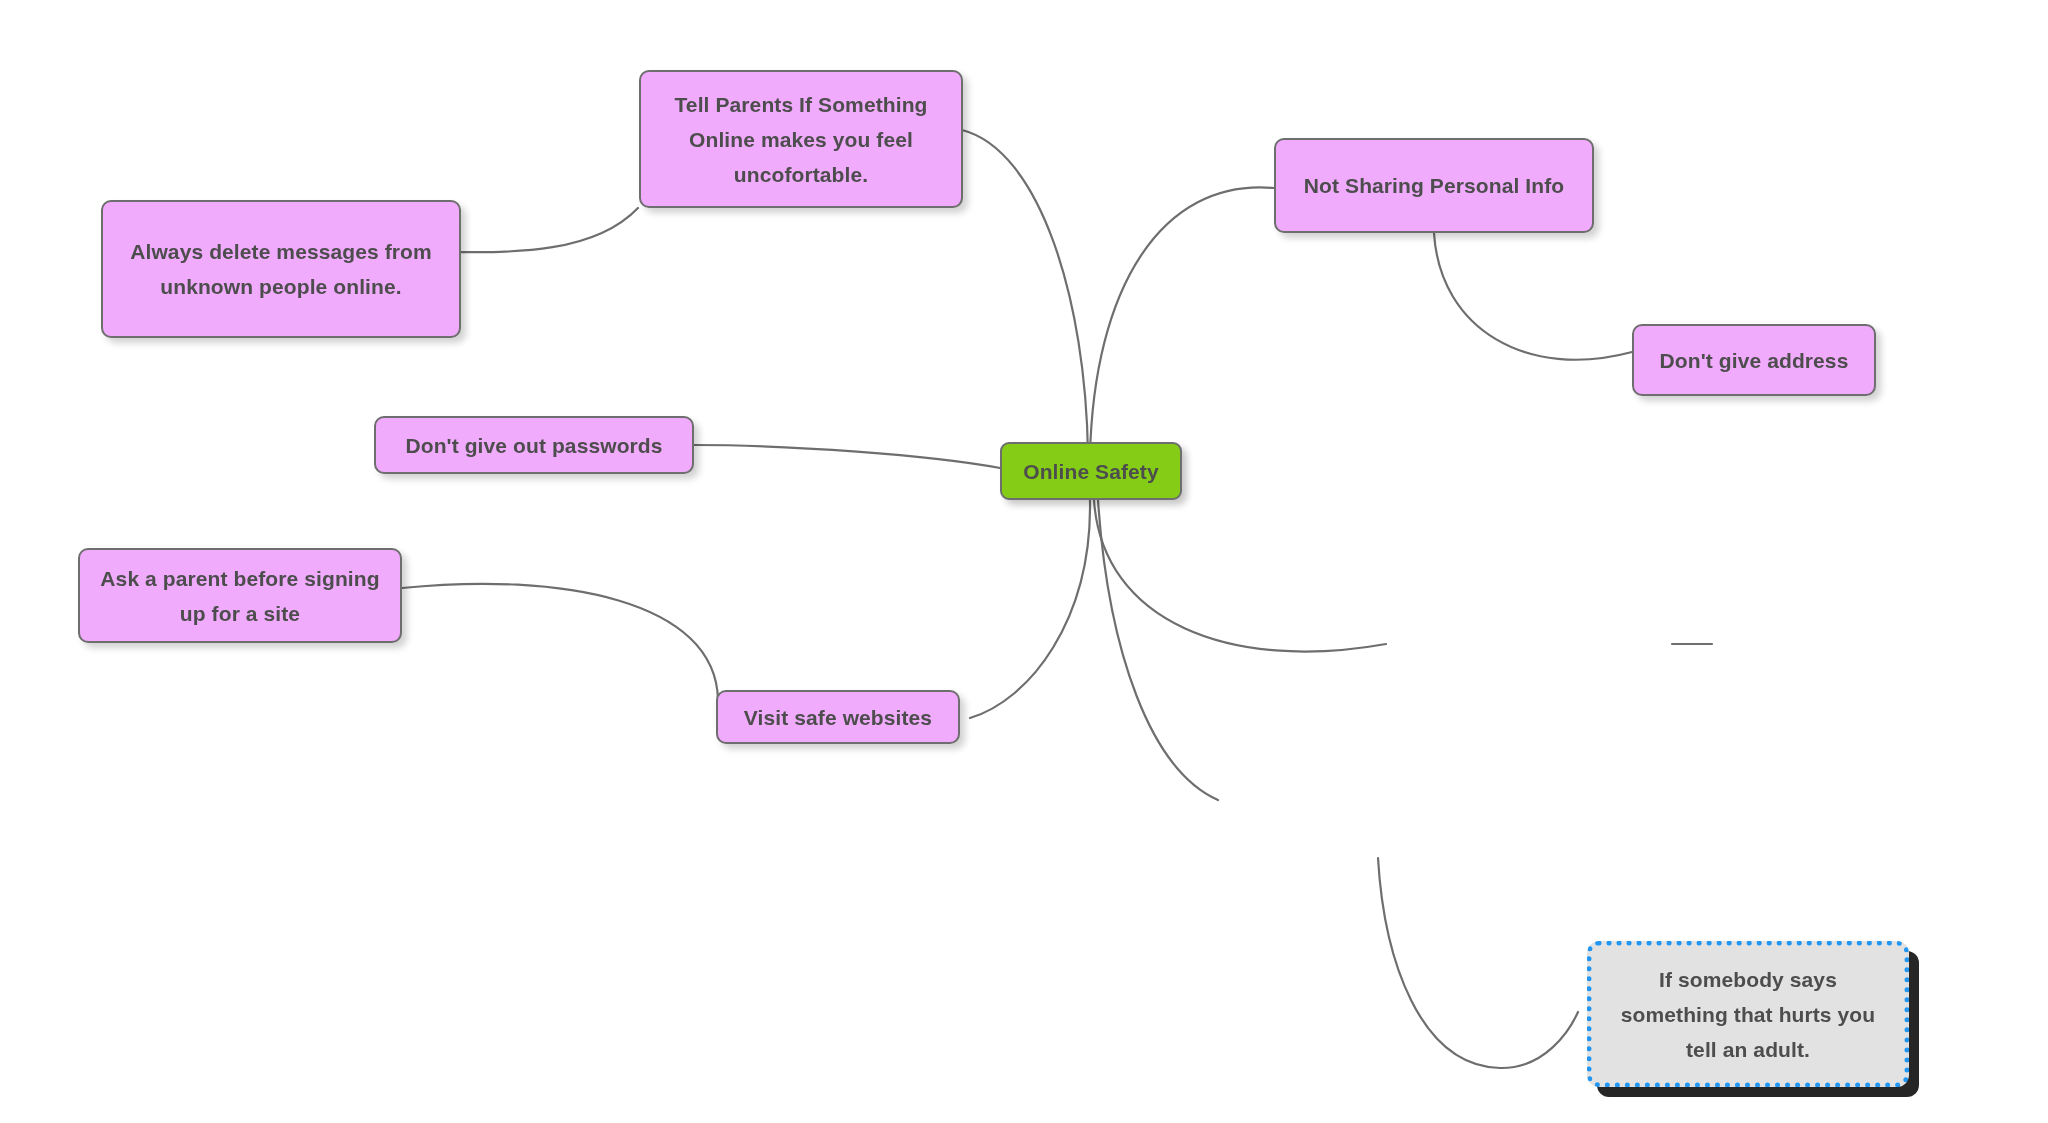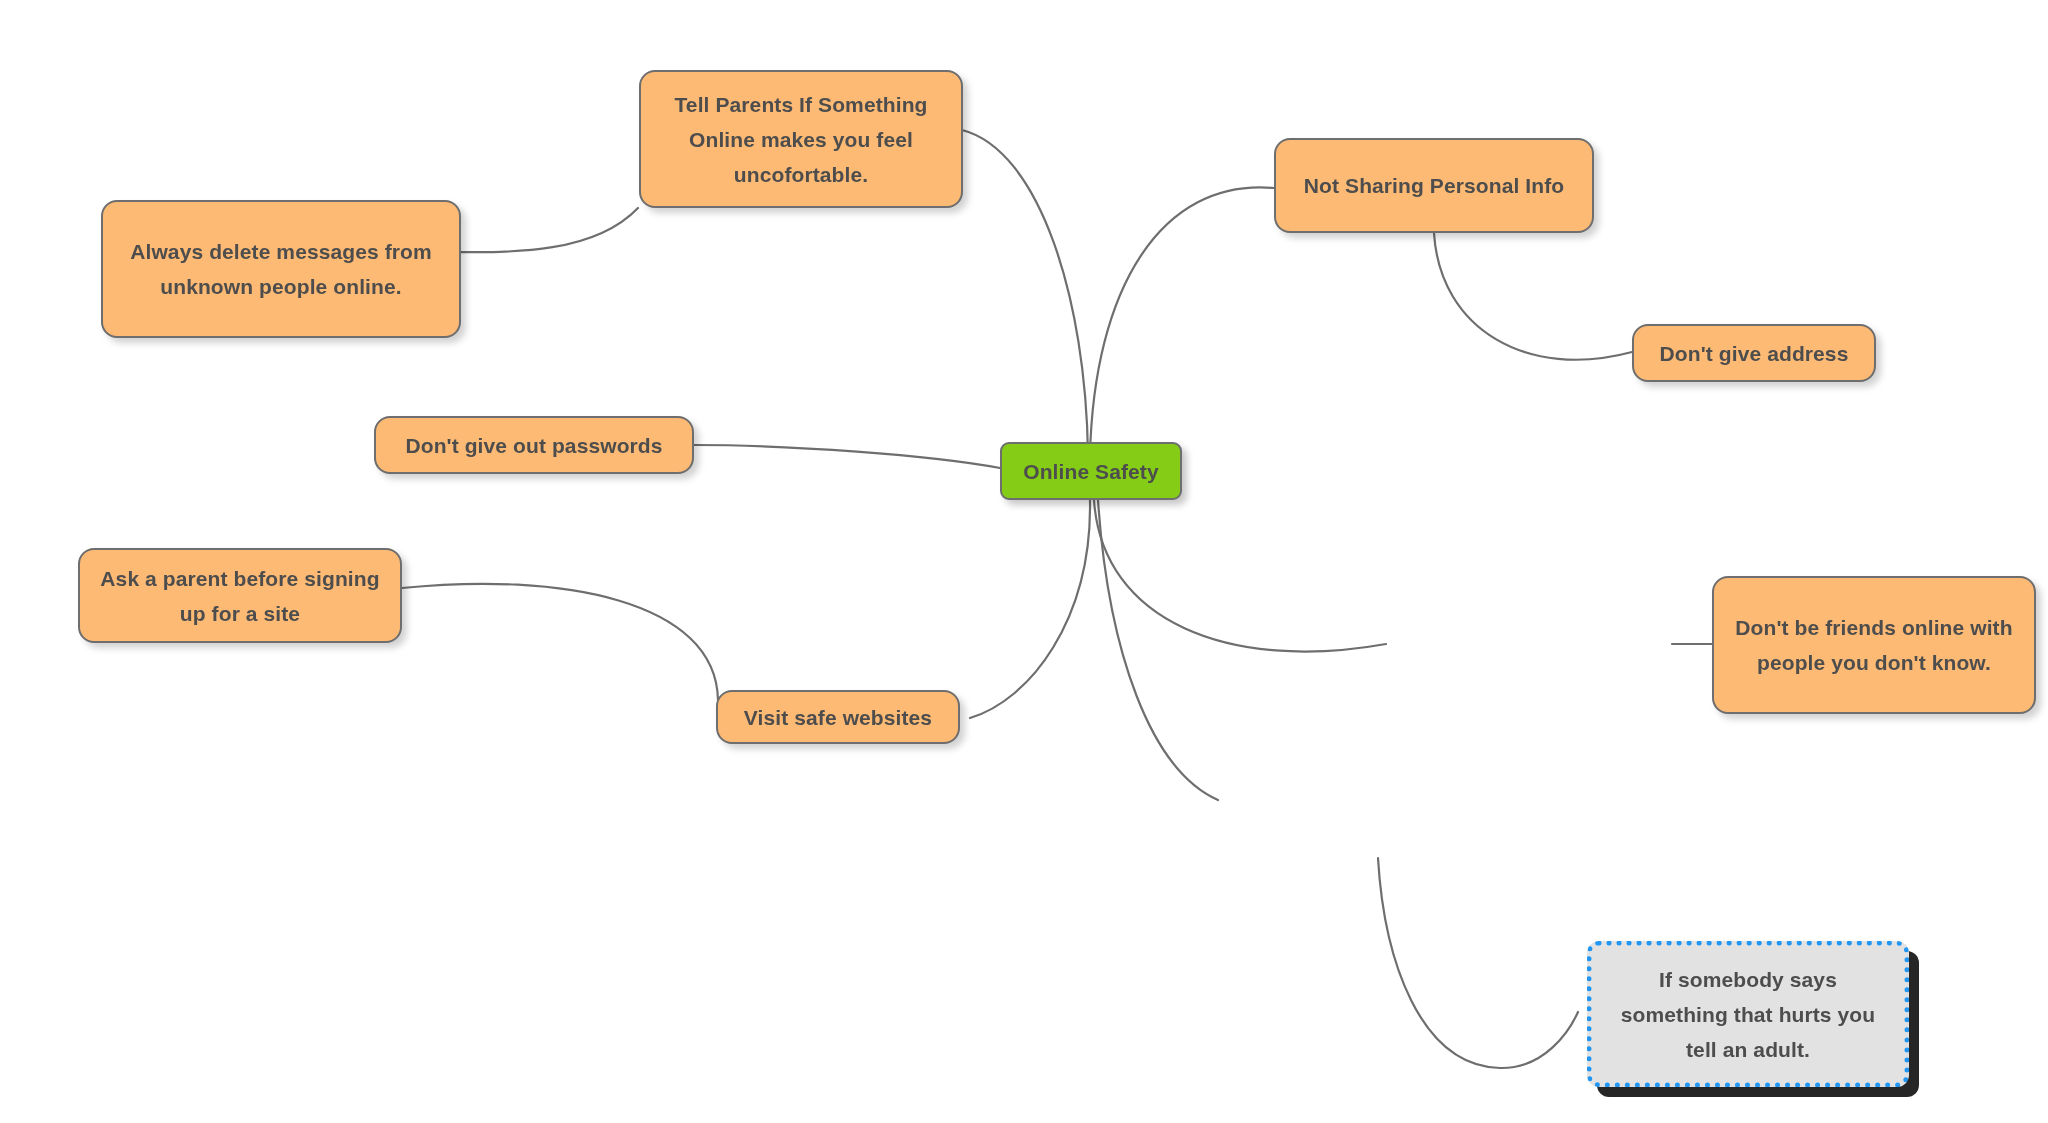--- a/index.html
+++ b/index.html
@@ -27,22 +27,22 @@
     height: 1123px;
     pointer-events: none;
   }
   .node {
     position: absolute;
     box-sizing: border-box;
     display: flex;
     align-items: center;
     justify-content: center;
     text-align: center;
-    border-radius: 16px;
-    background: #fdba74;
+    border-radius: 10px;
+    background: #f0abfc;
     border: 2px solid #6e6e6e;
     color: #4d4d4d;
     font-weight: bold;
     font-size: 21px;
     line-height: 35px;
     padding: 6px 18px;
     box-shadow: 5px 5px 7px rgba(0,0,0,0.18);
     letter-spacing: 0.1px;
   }
   .node.root {
@@ -107,39 +107,36 @@
   </div>
 
   <div class="node" style="left:101px; top:200px; width:360px; height:138px;">
     <span class="node-label">Always delete messages from unknown people online.</span>
   </div>
 
   <div class="node" style="left:1274px; top:138px; width:320px; height:95px;">
     <span class="node-label">Not Sharing Personal Info</span>
   </div>
 
-  <div class="node" style="left:1632px; top:324px; width:244px; height:58px;">
+  <div class="node" style="left:1632px; top:324px; width:244px; height:72px;">
     <span class="node-label">Don't give address</span>
   </div>
 
   <div class="node" style="left:374px; top:416px; width:320px; height:58px;">
     <span class="node-label">Don't give out passwords</span>
   </div>
 
   <div class="node" style="left:78px; top:548px; width:324px; height:95px;">
     <span class="node-label">Ask a parent before signing up for a site</span>
   </div>
 
   <div class="node" style="left:716px; top:690px; width:244px; height:54px;">
     <span class="node-label">Visit safe websites</span>
   </div>
 
 
-  <div class="node" style="left:1712px; top:576px; width:324px; height:138px;">
-    <span class="node-label">Don't be friends online with people you don't know.</span>
-  </div>
 
 
   <div class="node selected" style="left:1576px; top:941px; width:322px; height:146px;">
     <span class="node-label">If somebody says something that hurts you tell an adult.</span>
   </div>
 
 </div>
 
 </body></html>

